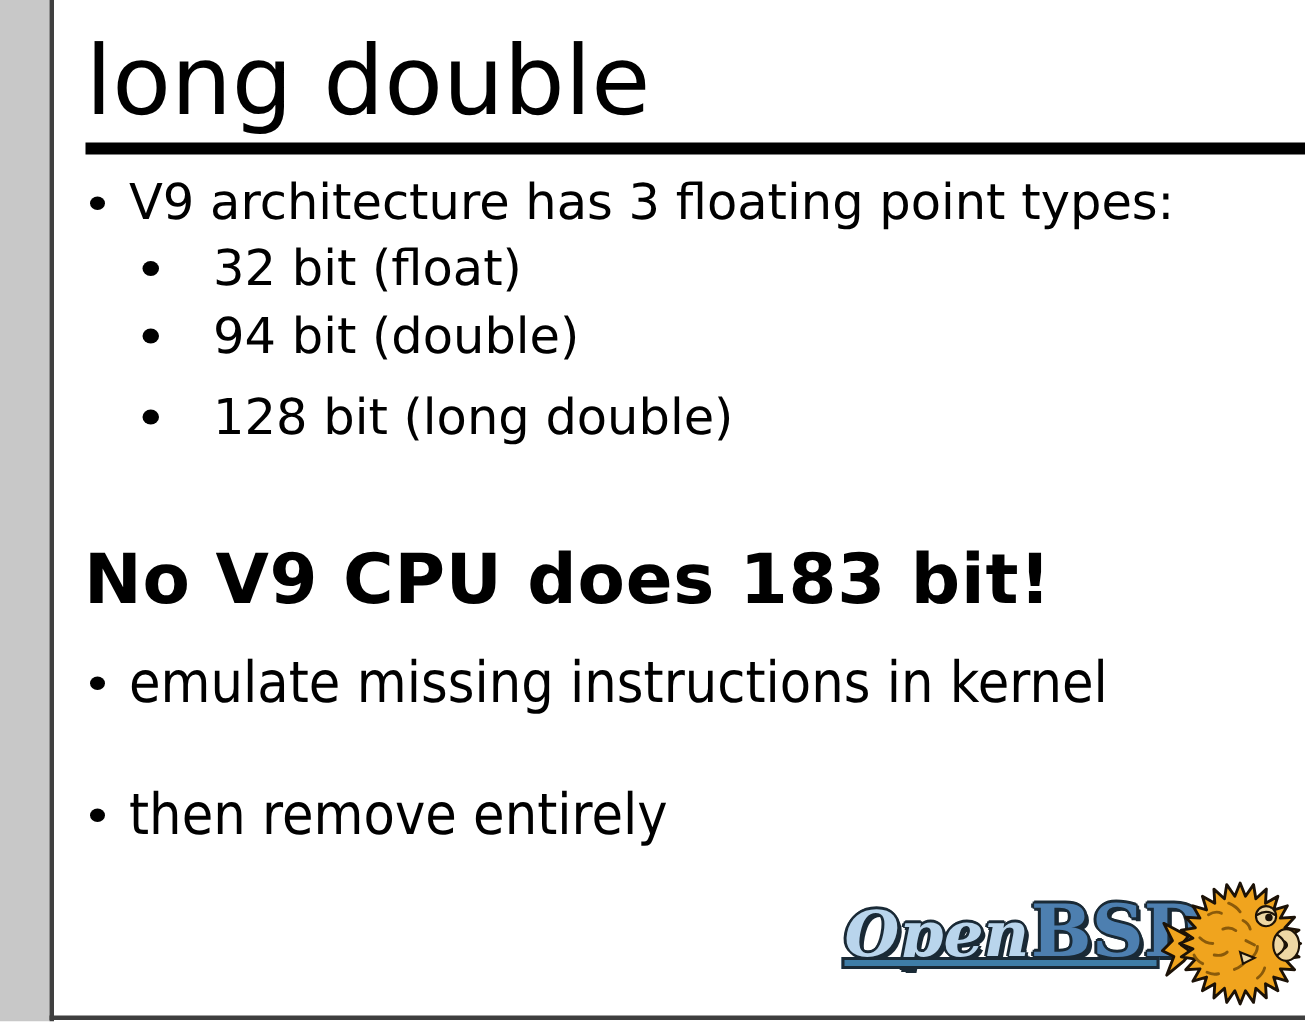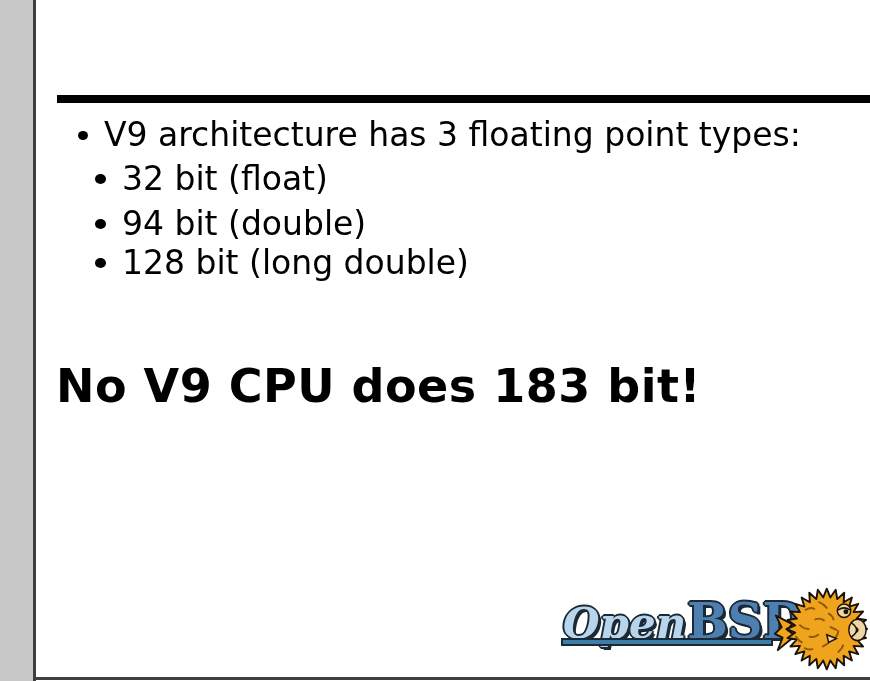--- a/index.html
+++ b/index.html
@@ -15,22 +15,22 @@
   
   .title{position:absolute;left:57px;top:20px;font-size:64px;line-height:70px;
          font-weight:normal;margin:0;white-space:nowrap;}
   .title-rule{position:absolute;left:57px;top:95px;width:813px;height:8px;background:#000;}
 
   
   .line{position:absolute;display:flex;align-items:center;white-space:nowrap;height:44px;}
   .dot{flex:0 0 auto;width:10px;height:9px;border-radius:50%;background:#000;}
   .dot.l2{width:11px;height:10px;}
   .line .txt{margin-left:16px;font-size:33px;line-height:44px;}
-  .lvl1{left:78px;align-items:center;}
-  .lvl2{left:95px;}
+  .lvl1{left:60px;align-items:center;}
+  .lvl2{left:95px;gap:20px;}
 
   
   .line.sec .txt{font-size:38px;transform:scaleX(0.9);transform-origin:0 50%;}
 
   
   .statement{position:absolute;left:56px;top:360px;font-size:46px;line-height:52px;
              font-weight:bold;margin:0;white-space:nowrap;letter-spacing:.5px;}
 
   
   .logo{position:absolute;left:563px;top:600px;white-space:nowrap;}
@@ -56,41 +56,50 @@
 </style>
 </head>
 <body>
 
 <div class="slide">
 
   <div class="gray-bar"></div>
   <div class="left-line"></div>
   <div class="bottom-line"></div>
 
+  <h1 class="title">long double</h1>
   <div class="title-rule"></div>
 
   <div class="line lvl1" style="top:113px">
     <span class="dot"></span>
     <span class="txt">V9 architecture has 3 floating point types:</span>
   </div>
   <div class="line lvl2" style="top:157px">
     <span class="dot l2"></span>
     <span class="txt">32 bit (float)</span>
   </div>
   <div class="line lvl2" style="top:202px">
     <span class="dot l2"></span>
     <span class="txt">94 bit (double)</span>
   </div>
-  <div class="line lvl2" style="top:241px">
+  <div class="line lvl2" style="top:256px">
     <span class="dot l2"></span>
     <span class="txt">128 bit (long double)</span>
   </div>
 
   <h2 class="statement">No V9 CPU does 183 bit!</h2>
 
+  <div class="line lvl1 sec" style="top:433px">
+    <span class="dot"></span>
+    <span class="txt">emulate missing instructions in kernel</span>
+  </div>
+  <div class="line lvl1 sec" style="top:521px">
+    <span class="dot"></span>
+    <span class="txt">then remove entirely</span>
+  </div>
 
   <div class="logo">
     <span class="word open">Open</span><span class="word bsd">BSD</span>
   </div>
   <div class="logo-underline"></div>
 
   <svg class="fish" viewBox="0 0 100 100">
 
     <polygon class="fin" points="3,36 20,45 15,51 22,56 17,62 5,72 10,59 2,55 9,48"></polygon>
 

